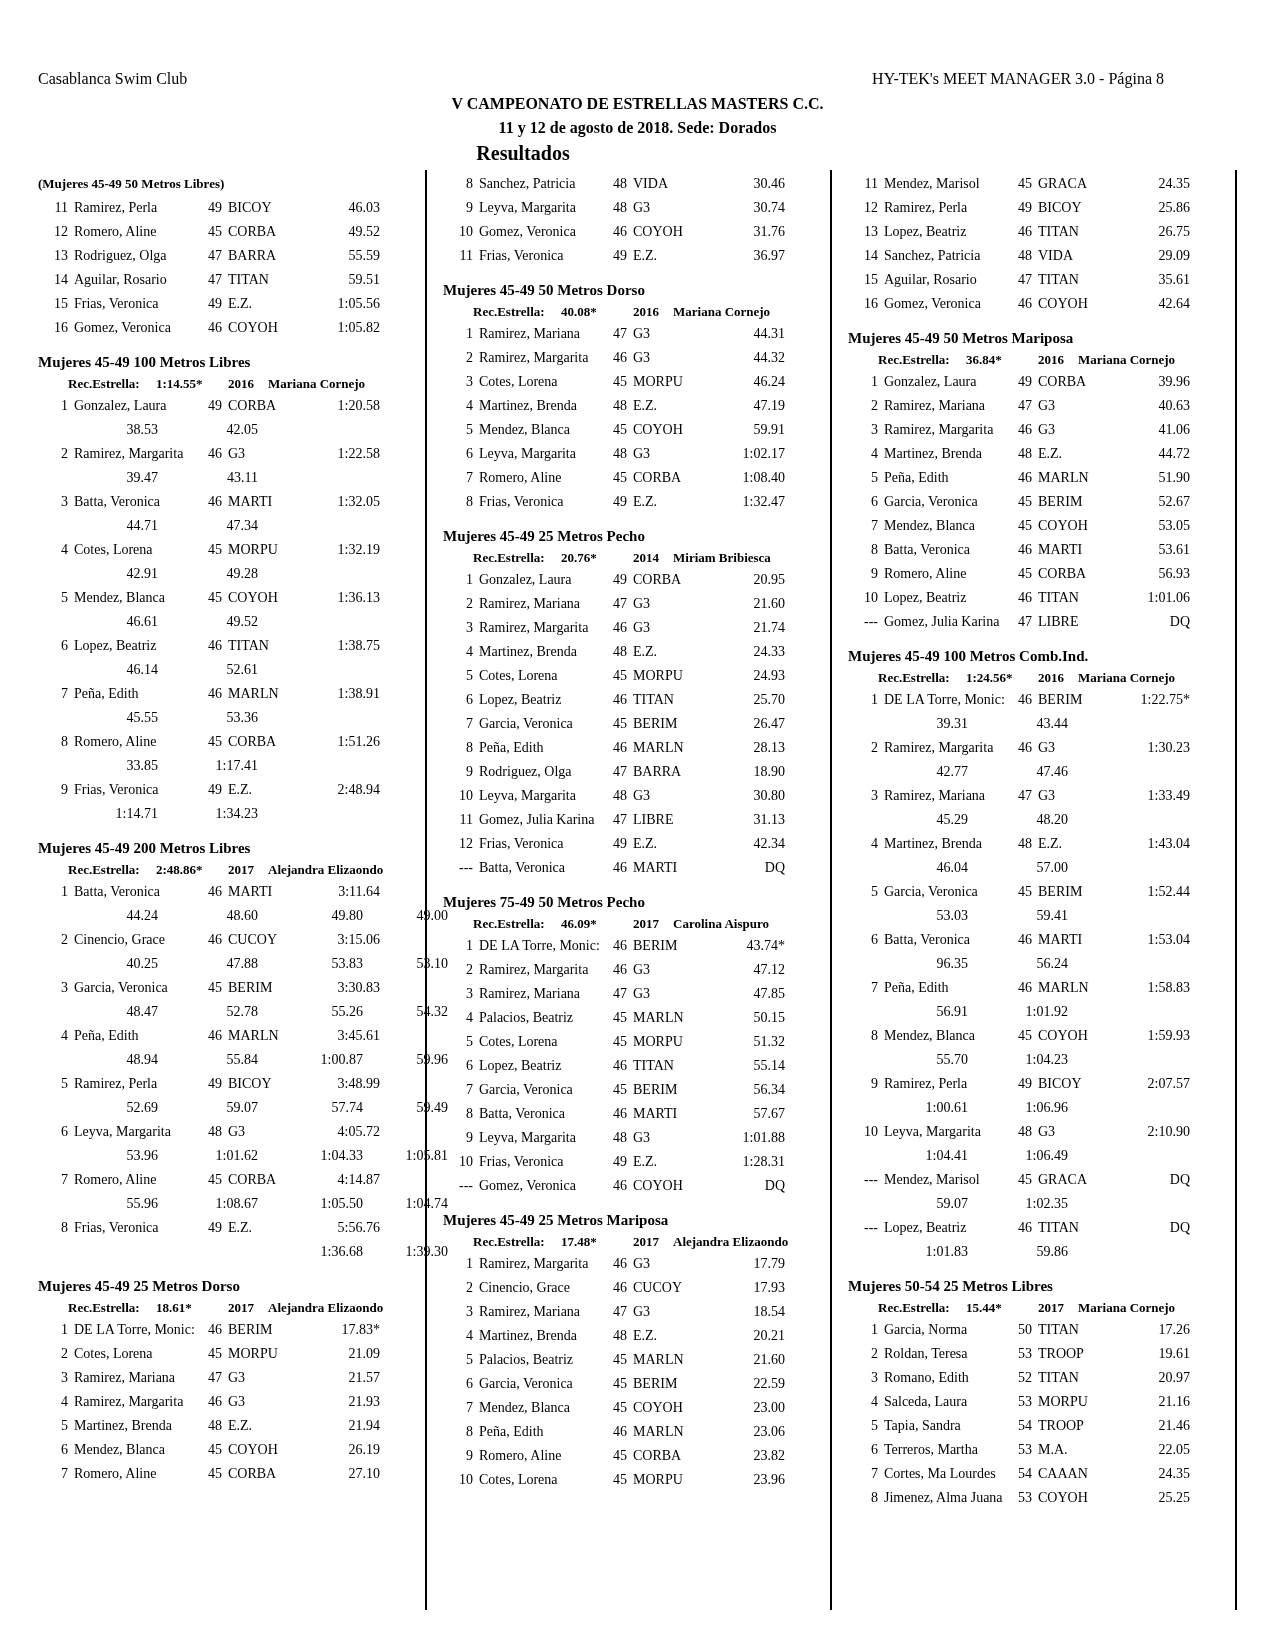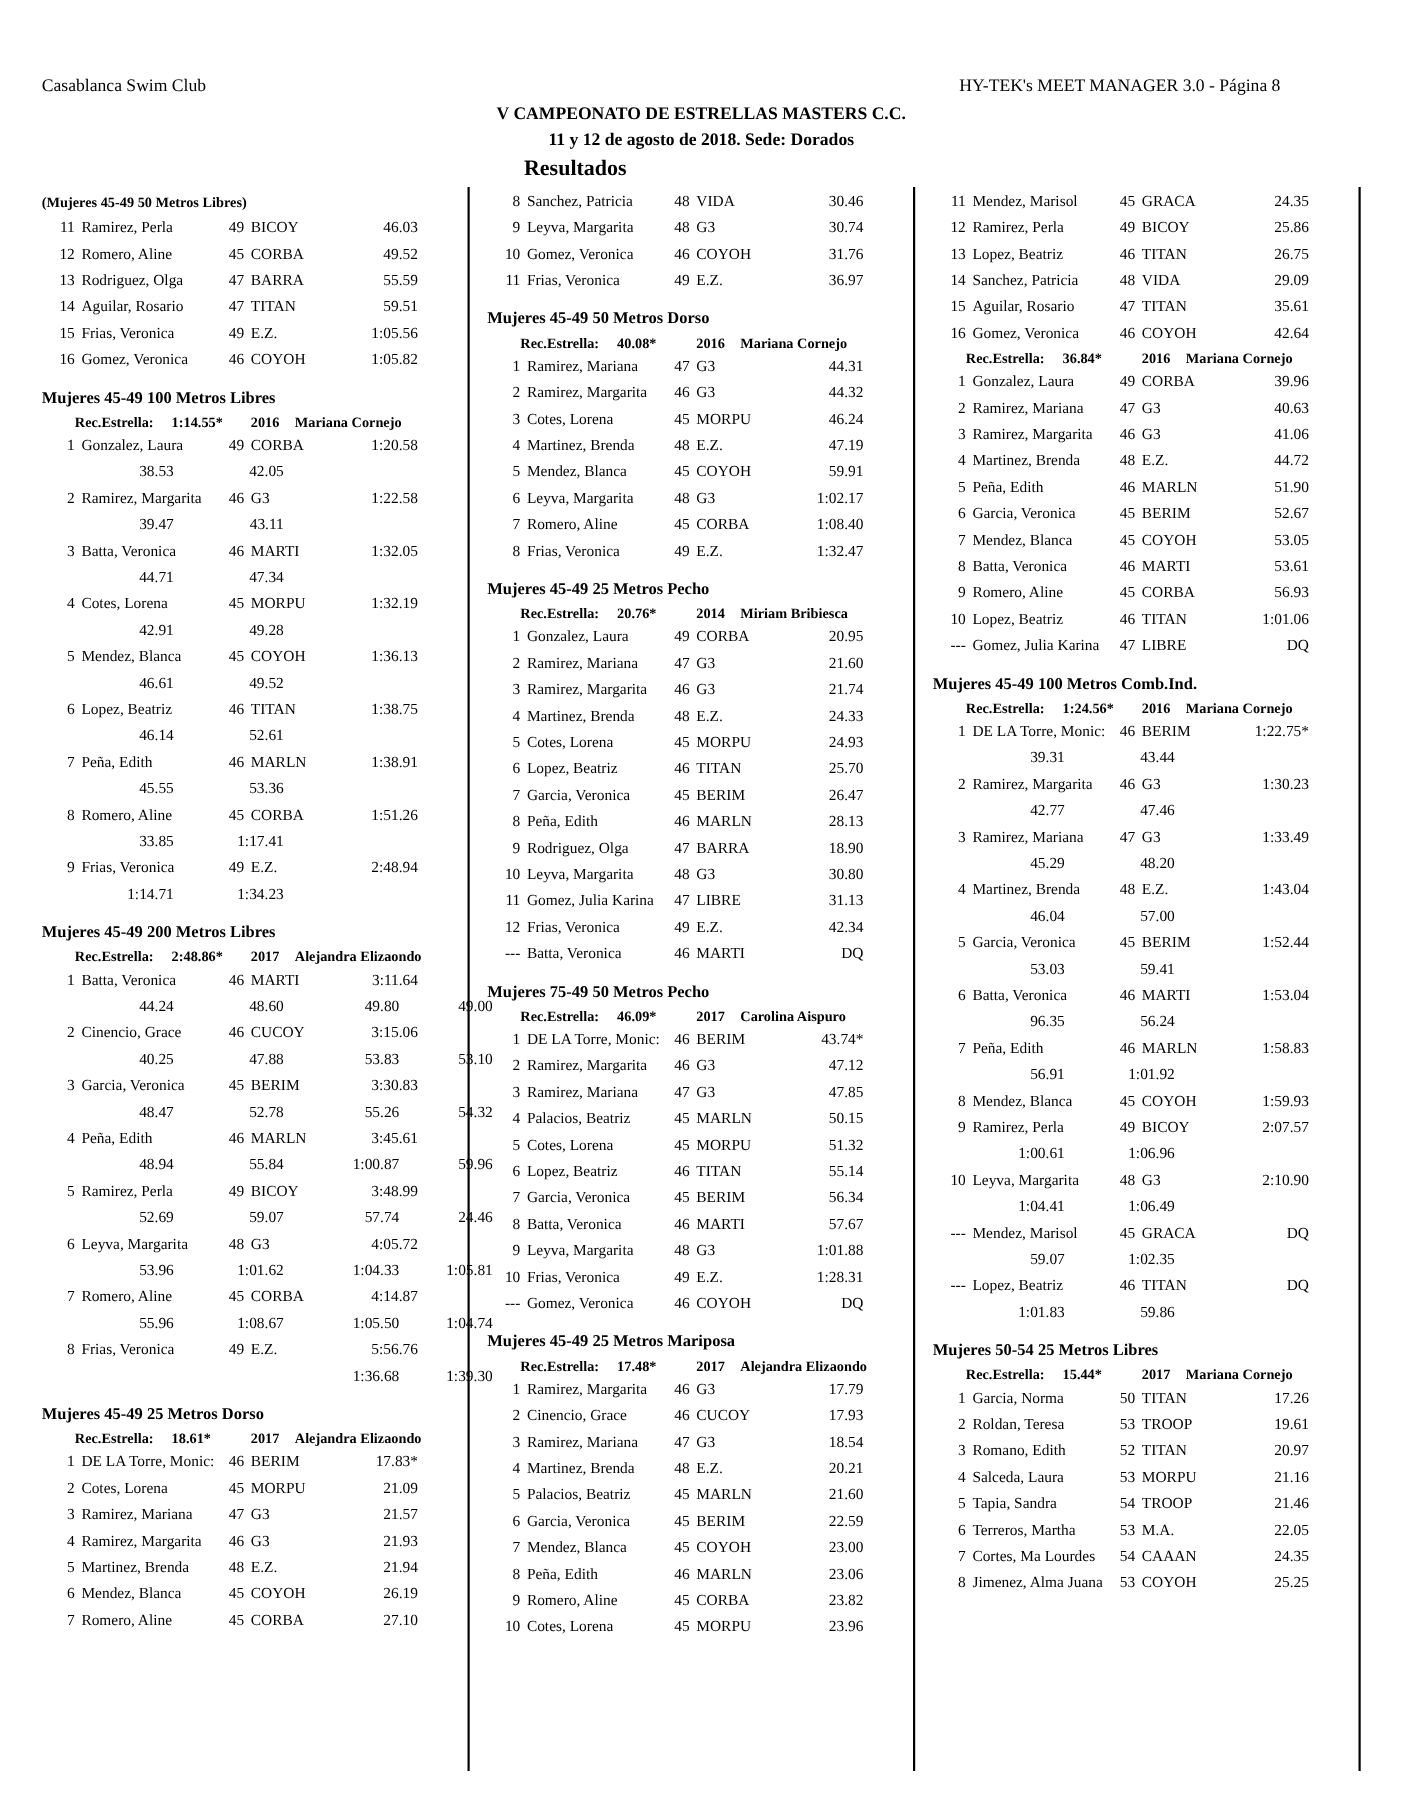--- a/index.html
+++ b/index.html
@@ -271,21 +271,21 @@
         <span class="place">5</span>
         <span class="name">Ramirez, Perla</span>
         <span class="age">49</span>
         <span class="team">BICOY</span>
         <span class="time">3:48.99</span>
       </div>
       <div class="row">
         <span class="sp sp0">52.69</span>
         <span class="sp sp1">59.07</span>
         <span class="sp sp2">57.74</span>
-        <span class="sp sp3">24.46</span>
+        <span class="sp sp3">59.49</span>
       </div>
       <div class="row">
         <span class="place">6</span>
         <span class="name">Leyva, Margarita</span>
         <span class="age">48</span>
         <span class="team">G3</span>
         <span class="time">4:05.72</span>
       </div>
       <div class="row">
         <span class="sp sp0">53.96</span>
@@ -780,20 +780,21 @@
       </div>
       <div class="row">
         <span class="place">16</span>
         <span class="name">Gomez, Veronica</span>
         <span class="age">46</span>
         <span class="team">COYOH</span>
         <span class="time">42.64</span>
       </div>
     </div>
     <div class="event">
+      <div class="ev-title">Mujeres 45-49 50 Metros Mariposa</div>
       <div class="rec">
         <span style="left: 30px;">Rec.Estrella:</span>
         <span style="left: 118px;">36.84*</span>
         <span style="left: 190px;">2016</span>
         <span style="left: 230px;">Mariana Cornejo</span>
       </div>
       <div class="row">
         <span class="place">1</span>
         <span class="name">Gonzalez, Laura</span>
         <span class="age">49</span>
@@ -957,20 +958,24 @@
         <span class="sp sp1">1:01.92</span>
       </div>
       <div class="row">
         <span class="place">8</span>
         <span class="name">Mendez, Blanca</span>
         <span class="age">45</span>
         <span class="team">COYOH</span>
         <span class="time">1:59.93</span>
       </div>
       <div class="row">
+        <span class="sp sp0">55.70</span>
+        <span class="sp sp1">1:04.23</span>
+      </div>
+      <div class="row">
         <span class="place">9</span>
         <span class="name">Ramirez, Perla</span>
         <span class="age">49</span>
         <span class="team">BICOY</span>
         <span class="time">2:07.57</span>
       </div>
       <div class="row">
         <span class="sp sp0">1:00.61</span>
         <span class="sp sp1">1:06.96</span>
       </div>

